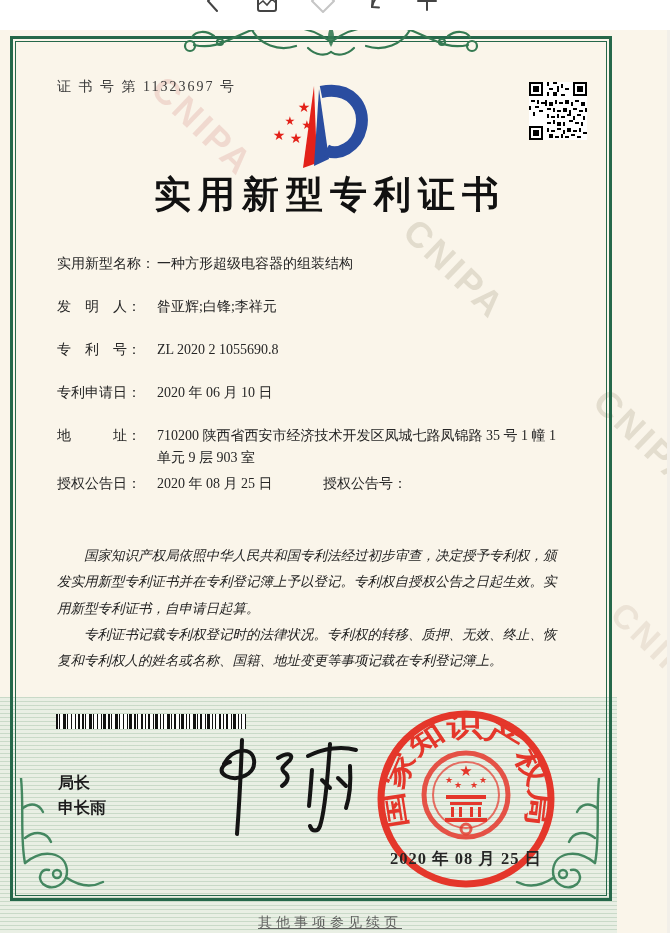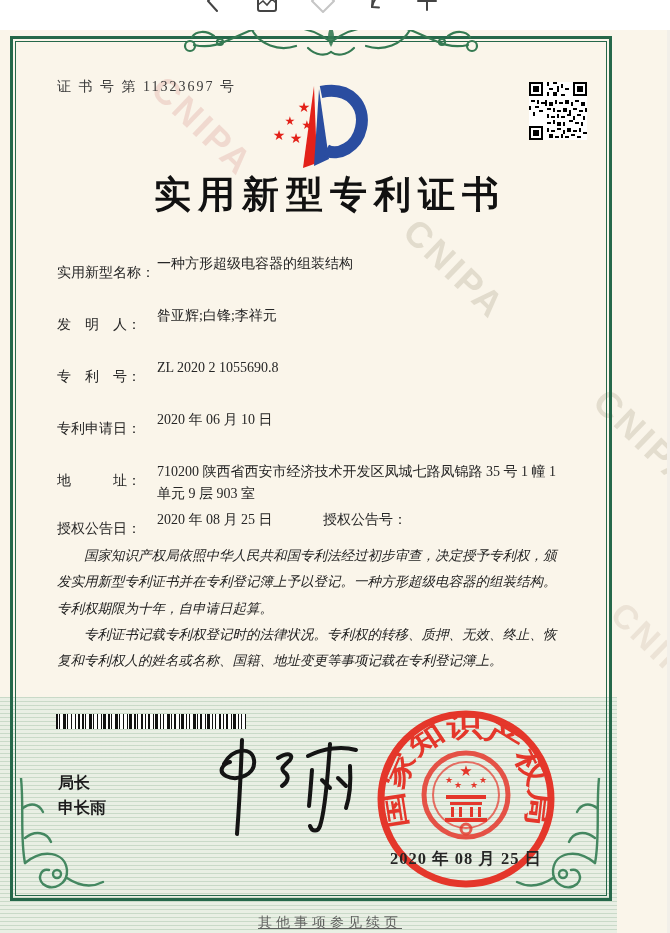--- a/index.html
+++ b/index.html
@@ -16,21 +16,21 @@
   .frame{position:absolute;left:10px;top:6px;width:596px;height:859px;border:3px solid #25684a;}
   .frame-inner{position:absolute;inset:2px;border:1px solid #25684a;}
   .wm{position:absolute;font-family:"Liberation Sans","DejaVu Sans",sans-serif;font-weight:bold;
       letter-spacing:3px;pointer-events:none;}
   .cert-no{position:absolute;left:57px;top:48px;font-size:14px;letter-spacing:2px;color:#3a3a3a;}
   .title{position:absolute;left:0;top:140px;width:660px;text-align:center;font-size:37px;
          font-weight:bold;letter-spacing:7px;color:#111;font-family:Liberation Mono, monospace;}
   .fields{position:absolute;left:57px;top:223px;width:508px;font-size:14px;}
   .row{display:flex;margin-bottom:21px;line-height:22px;}
   .row.addr{margin-bottom:4px;}
-  .lbl{width:100px;flex:0 0 100px;white-space:pre;margin-top:9px;}
+  .lbl{width:100px;flex:0 0 100px;white-space:pre;}
   .val{flex:1;}
   .grant .lbl2{margin-left:16px;white-space:pre;}
   .grant .val1{width:150px;flex:0 0 150px;}
   .paras{position:absolute;left:57px;top:513px;width:506px;font-size:13.5px;line-height:1.95;
          font-style:italic;color:#222;}
   .paras p{margin:0;text-indent:2em;}
   .barcode{position:absolute;left:56px;top:684px;width:190px;height:15px;
      background:repeating-linear-gradient(90deg,#111 0 1.5px,#fff 1.5px 3px,#111 3px 4px,#fff 4px 7px,#111 7px 9.5px,#fff 9.5px 11px,#111 11px 12px,#fff 12px 14.5px,#111 14.5px 16px,#fff 16px 19px,#111 19px 20px,#fff 20px 21.5px,#111 21.5px 24px,#fff 24px 26px);}
   .director{position:absolute;left:58px;top:740px;font-family:"Liberation Sans","DejaVu Sans",sans-serif;
             font-size:16px;font-weight:bold;line-height:25px;color:#1c1c1c;}
@@ -181,21 +181,21 @@
         <span class="val" style="max-width:400px">710200 陕西省西安市经济技术开发区凤城七路凤锦路 35 号 1 幢 1 单元 9 层 903 室</span>
       </div>
       <div class="row grant">
         <span class="lbl">授权公告日：</span>
         <span class="val1">2020 年 08 月 25 日</span>
         <span class="lbl2">授权公告号：</span>
       </div>
     </div>
 
     <div class="paras">
-      <p>国家知识产权局依照中华人民共和国专利法经过初步审查，决定授予专利权，颁发实用新型专利证书并在专利登记簿上予以登记。一种方形超级电容器的组装结构。专利权期限为十年，自申请日起算。</p>
+      <p>国家知识产权局依照中华人民共和国专利法经过初步审查，决定授予专利权，颁发实用新型专利证书并在专利登记簿上予以登记。专利权自授权公告之日起生效。实用新型专利证书，自申请日起算。</p>
       <p>专利证书记载专利权登记时的法律状况。专利权的转移、质押、无效、终止、恢复和专利权人的姓名或名称、国籍、地址变更等事项记载在专利登记簿上。</p>
     </div>
 
     <div class="barcode"></div>
 
     <div class="director">
       <div>局长</div>
       <div>申长雨</div>
     </div>
 

